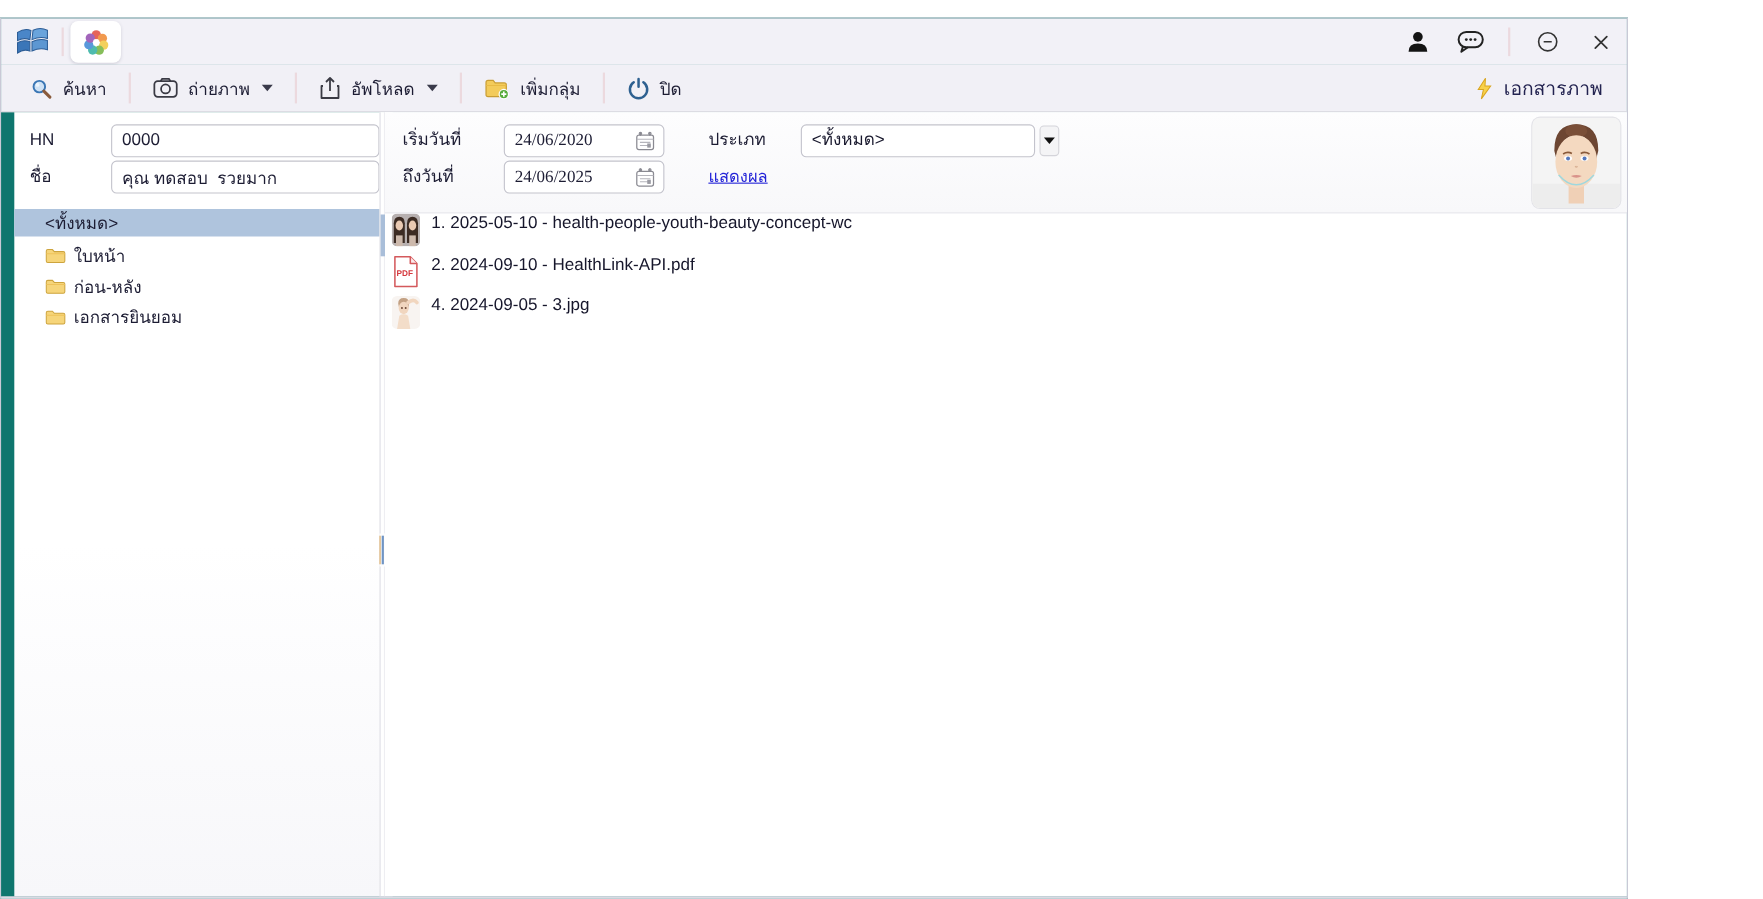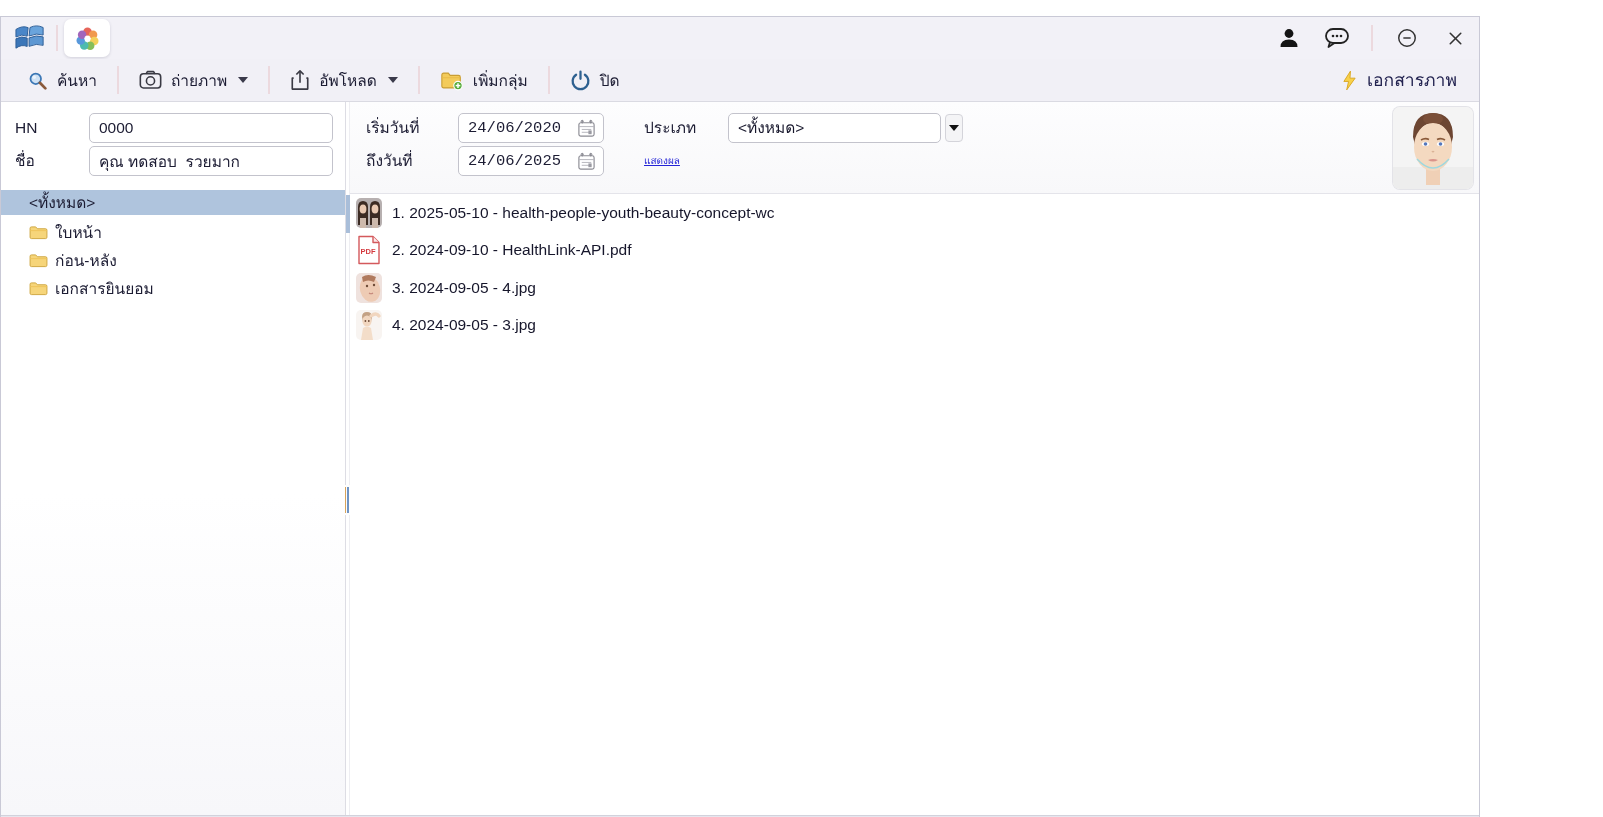--- a/index.html
+++ b/index.html
@@ -23,21 +23,21 @@
              border-bottom:1px solid #dadae2; display:flex; align-items:center; padding:0 14px; }
   .tbar-btn { display:flex; align-items:center; gap:9px; padding:6px 12px; border-radius:4px; cursor:pointer;
               font-size:15.5px; color:#1c1c33; white-space:nowrap; }
   .caret { width:0; height:0; border-left:5px solid transparent; border-right:5px solid transparent;
            border-top:6px solid #3a3a4a; margin-left:2px; }
   .tbar-sep { width:2px; height:28px; background:#ecd9de; margin:0 8px; }
   .toolbar-title { margin-left:auto; display:flex; align-items:center; gap:10px; font-size:17.5px; color:#232350; padding-right:8px; }
 
   
   .content { position:absolute; top:85px; left:0; right:0; bottom:17px; }
-  .left-panel { position:absolute; left:0; top:0; bottom:0; width:344px;
+  .left-panel { position:absolute; left:12px; top:0; bottom:0; width:344px;
                 background:linear-gradient(180deg,#ffffff 0%,#ffffff 55%,#f7f7fa 100%);padding-left:46px; }
   .splitter { position:absolute; left:344px; top:0; bottom:0; width:5px; background:#fff;
               border-left:1px solid #dddde4; border-right:1px solid #eeeef2; cursor:col-resize; }
   .splitter .accent { position:absolute; left:0; top:93px; width:4px; height:38px; background:#a9bed9; }
   .splitter .grip { position:absolute; left:-1px; top:383px; width:6px; height:30px; background:#fdfdfd;
                     display:flex; justify-content:center; gap:1px; padding-top:2px; }
   .grip i { display:block; width:2px; height:26px; }
   .grip i:nth-child(1){ background:#d8a45c; } .grip i:nth-child(2){ background:#6f94c4; } .grip i:nth-child(3){ background:#e7c683; }
   .right-panel { position:absolute; left:349px; top:0; right:0; bottom:0; background:#fff; }
 
@@ -54,35 +54,35 @@
   .tree-row.selected { height:25px; background:#afc4dd; padding-left:28px; margin-bottom:3px; }
   .tree-row .folder { margin-left:28px; margin-right:7px; width:19px; height:15px; flex:none; }
 
   
   .filter-hdr { position:absolute; top:0; left:0; right:0; height:92px;
                 background:linear-gradient(180deg,#fdfdfe,#f8f8fa); border-bottom:1px solid #e4e4ea; }
   .f-label { position:absolute; height:30px; line-height:30px; font-size:15.5px; color:#1c1c33; }
   .date-field { position:absolute; width:146px; height:30px; border:1px solid #c3c3cc; border-radius:5px; background:#fff;
                 display:flex; align-items:center; padding:0 6px 0 9px; cursor:text; }
   .date-field input { border:none; outline:none; flex:1; min-width:0; font-size:15.5px; color:#1c1c33; background:transparent;
-                      font-family:Liberation Mono, monospace; }
+                      font-family:Liberation Serif, serif; }
   .cal-btn { width:22px; height:24px; flex:none; display:flex; align-items:center; justify-content:center; cursor:pointer; }
   .combo { position:absolute; left:378px; top:11px; width:213px; height:30px; border:1px solid #c3c3cc; border-radius:5px;
            background:#fff; line-height:28px; padding:0 9px; font-size:15.5px; cursor:default; }
   .combo-arrow { position:absolute; left:595px; top:12px; width:18px; height:28px; border:1px solid #d4d4da; border-radius:4px;
                  background:#f4f4f6; display:flex; align-items:center; justify-content:center; cursor:pointer; }
   .combo-arrow .tri { width:0; height:0; border-left:5px solid transparent; border-right:5px solid transparent; border-top:6px solid #111; }
-  .show-link { position:absolute; left:294px; top:44px; height:30px; line-height:30px; font-size:10px;
+  .show-link { position:absolute; left:294px; top:44px; height:30px; line-height:30px; font-size:15px;
                color:#2323d7; text-decoration:underline; cursor:pointer; }
   .patient-photo { position:absolute; right:6px; top:5px; width:80px; height:82px; border-radius:7px; overflow:hidden;
                    background:#f2f2f2; box-shadow:0 0 0 1px #e3e3e8; cursor:pointer; }
 
   
   .file-list { position:absolute; top:92px; left:0; right:0; bottom:0; }
-  .file-row { height:37.5px; display:flex; align-items:center; padding-left:6px; cursor:pointer; }
+  .file-row { height:37.5px; display:flex; padding-left:6px; cursor:pointer; }
   .thumb { width:26px; height:30px; border-radius:5px; overflow:hidden; flex:none; }
   .thumb.pdf { border-radius:0; overflow:visible; }
   .file-label { margin-left:10px; font-size:15.5px; color:#16162b; white-space:nowrap; }
 
   .bottom-strip { position:absolute; left:0; right:0; bottom:0; height:17px; background:#e6e6ee; border-top:1px solid #d2d2dc; }
 </style>
 </head>
 <body>
 
 <div class="window">
@@ -325,33 +325,20 @@
               <path d="M3 1.5 H17 L23 7.5 V28.5 H3 Z" fill="#ffffff" stroke="#d4595c" stroke-width="1.4" stroke-linejoin="round"></path>
               <path d="M17 1.5 V7.5 H23" fill="#fbe9ea" stroke="#d4595c" stroke-width="1.4" stroke-linejoin="round"></path>
               <text x="4.5" y="19" font-size="7.5" font-family="Liberation Sans, sans-serif" font-weight="bold" fill="#d4393e">PDF</text>
             </svg>
           </span>
           <span class="file-label">2. 2024-09-10 - HealthLink-API.pdf</span>
         </div>
         <div class="file-row">
           <span class="thumb">
             <svg viewBox="0 0 26 30" width="26" height="30">
-              <rect width="26" height="30" fill="#efe2de"></rect>
-              <ellipse cx="14" cy="16" rx="10" ry="13" fill="#eecbb4" transform="rotate(-14 14 16)"></ellipse>
-              <path d="M6 4 Q12 0 20 4 L18 9 Q12 6 7 9 Z" fill="#b07a5e"></path>
-              <circle cx="11" cy="13" r="1.2" fill="#6e4b38"></circle>
-              <circle cx="18" cy="12" r="1.2" fill="#6e4b38"></circle>
-              <path d="M13 20 Q15 21.5 17 20" fill="none" stroke="#c4877a" stroke-width="1.1"></path>
-            </svg>
-          </span>
-          <span class="file-label">3. 2024-09-05 - 4.jpg</span>
-        </div>
-        <div class="file-row">
-          <span class="thumb">
-            <svg viewBox="0 0 26 30" width="26" height="30">
               <rect width="26" height="30" fill="#f8f4f1"></rect>
               <path d="M6 7 Q6 2 11 2 Q16 2 16 7 L15 12 Q11 9 7 12 Z" fill="#c3a184"></path>
               <ellipse cx="11" cy="11" rx="4.6" ry="5.6" fill="#f1d6bf"></ellipse>
               <path d="M15 6 Q20 2 23 6" fill="none" stroke="#f1d6bf" stroke-width="3.4" stroke-linecap="round"></path>
               <path d="M7 18 Q11 15.5 15 18 L17 30 H5 Z" fill="#f3ddc9"></path>
               <circle cx="9.4" cy="11" r="0.9" fill="#6e4b38"></circle>
               <circle cx="12.8" cy="11" r="0.9" fill="#6e4b38"></circle>
             </svg>
           </span>
           <span class="file-label">4. 2024-09-05 - 3.jpg</span>

